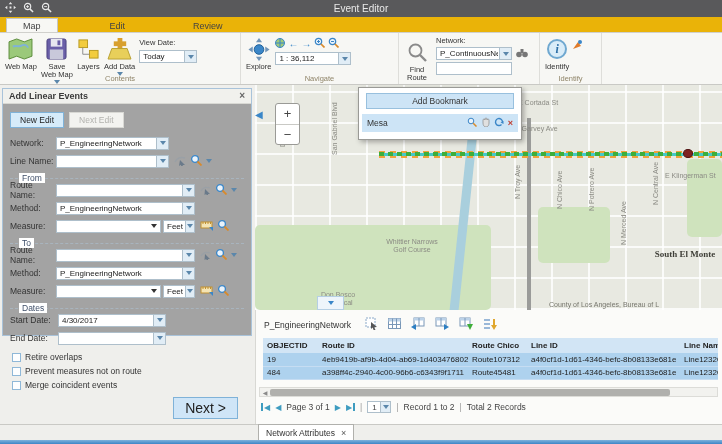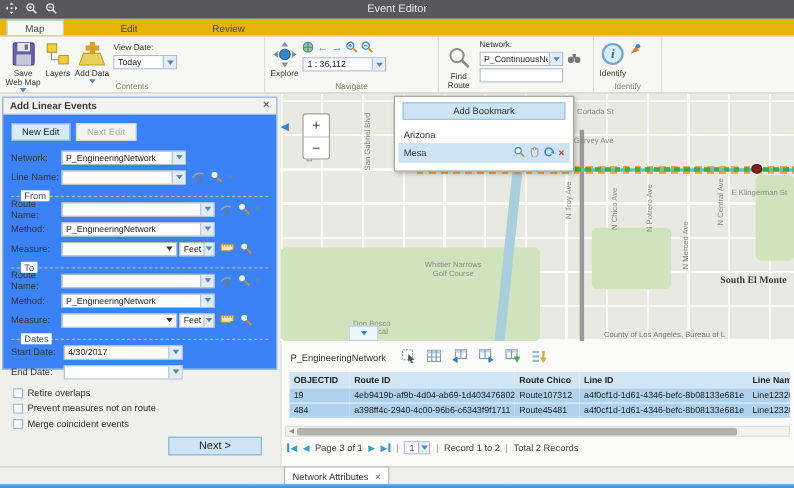--- a/index.html
+++ b/index.html
@@ -23,37 +23,37 @@
   .rbtn{display:flex;flex-direction:column;align-items:center;font-size:7.5px;color:#333;text-align:center;line-height:8px;padding:1px 2px;}
   .rbtn .ric{height:24px;display:flex;align-items:center;margin-bottom:2px;}
   .ddcaret{width:0;height:0;border-left:3px solid transparent;border-right:3px solid transparent;border-top:4px solid #5b87ab;display:inline-block;}
   .smallcaret{margin-top:1px;}
   .inputbox{height:13px;border:1px solid #aebfcb;background:#fff;display:flex;align-items:center;font-size:8px;padding-left:3px;position:relative;color:#222;white-space:nowrap;overflow:hidden;}
   .caretbtn{width:12px;align-self:stretch;background:#e1edf6;border-left:1px solid #aebfcb;display:flex;align-items:center;justify-content:center;margin-left:auto;flex:none;}
   .navicons{display:flex;gap:3px;align-items:center;height:13px;margin-bottom:2px;}
   .arrowglyph{color:#3a86c8;font-size:10px;line-height:10px;font-weight:bold;}
 
   
-  .panel{position:absolute;left:2px;top:88px;width:250px;height:248px;background:#3b82f6;border:1px solid #a9c3da;z-index:7;}
+  .panel{position:absolute;left:2px;top:88px;width:250px;height:248px;background:#a3a3a3;border:1px solid #a9c3da;z-index:7;}
   .phead{height:15px;background:#f1f1ed;border-bottom:1px solid #d8d8d3;display:flex;align-items:center;padding:0 6px;font-weight:bold;font-size:9px;color:#3a3a3a;}
   .phead .px{margin-left:auto;color:#666;font-size:10px;line-height:10px;}
   .pbody{padding:6px 5px 0;}
   .pbtnrow{display:flex;gap:5px;margin:2px 2px 8px;}
   .pbtn{font-size:8.5px;padding:2px 9px;border:1px solid;}
   .pbtn.primary{background:#d6ebf9;border-color:#7fb2d8;color:#222;}
   .pbtn.disabled{background:#f3f3f0;border-color:#d8d8d4;color:#b2b2ae;}
   .frow{display:flex;align-items:center;margin:4px 2px 0;height:14px;font-size:8.5px;}
   .frow label{width:46px;flex:none;color:#333;}
   .rowicons{display:flex;align-items:center;gap:4px;margin-left:5px;}
   .sep{position:relative;border-top:1px dashed #a8b4be;margin:10px 2px 3px;}
   .sep .legend{position:absolute;left:9px;top:-6px;background:#fff;padding:0 3px;font-size:8.5px;color:#40506a;}
   .cb{display:flex;align-items:center;gap:4px;margin:4px 4px 0;font-size:8.5px;}
   .cbbox{width:9px;height:9px;border:1px solid #8fb8d8;background:#fdfeff;flex:none;}
   .nextrow{display:flex;justify-content:flex-end;margin:7px 8px 0;}
-  .nextbtn{background:#cfe5f7;border:1px solid #7fb2d8;padding:2px 27px;font-size:10px;color:#222;}
+  .nextbtn{background:#cfe5f7;border:1px solid #7fb2d8;padding:2px 11px;font-size:14px;color:#222;}
   .minicaret{width:0;height:0;border-left:3px solid transparent;border-right:3px solid transparent;border-top:4px solid #333;margin-left:auto;margin-right:3px;}
 
   
   .map{position:absolute;left:255px;top:85px;width:467px;height:225px;overflow:hidden;background-color:#e8e9e1;
     background-image:repeating-linear-gradient(90deg, rgba(255,255,255,.8) 0 2px, transparent 2px 37px),
                      repeating-linear-gradient(0deg, rgba(255,255,255,.8) 0 2px, transparent 2px 31px);z-index:1;}
   .park{position:absolute;background:#cfe3bd;border-radius:5px;}
   .river{position:absolute;left:203px;top:50px;width:9px;height:190px;background:#a9cfdd;transform:rotate(6deg);border-radius:4px;}
   .road-major{position:absolute;left:272px;top:33px;width:4px;height:192px;background:#9a9b99;}
   .route{position:absolute;}
@@ -129,20 +129,29 @@
   <div class="tab active">Map</div>
   <div class="tab">Edit</div>
   <div class="tab">Review</div>
 </div>
 
 <div class="ribbon">
 
   <div class="rgroup" style="width:241px;">
     <div class="rbtn">
       <span class="ric">
+          <svg width="25" height="22" viewBox="0 0 26 23">
+            <polygon points="1,4 9,1 17,4 25,1 25,19 17,22 9,19 1,22" fill="#9bc97a" stroke="#5a8a3a"></polygon>
+            <path d="M5 9c3-2 6 1 9-1s6 0 7 2" fill="none" stroke="#7fb2d8" stroke-width="2"></path>
+          </svg>
+        </span>
+      <span>Web Map</span>
+    </div>
+    <div class="rbtn">
+      <span class="ric">
           <svg width="21" height="22" viewBox="0 0 22 23">
             <rect x="1" y="1" width="20" height="21" rx="2" fill="#6a5fa8" stroke="#4a4180"></rect>
             <rect x="5" y="1" width="12" height="8" fill="#e8e8f0"></rect>
             <rect x="12" y="2.5" width="3" height="5" fill="#6a5fa8"></rect>
             <rect x="4" y="12" width="14" height="10" fill="#c9c9da"></rect>
           </svg>
         </span>
       <span style="width:32px;">Save Web Map</span>
       <span class="ddcaret smallcaret"></span>
     </div>
@@ -299,23 +308,20 @@
   <div class="mapzoom">
     <div class="mz">+</div>
     <div class="mz">−</div>
   </div>
   <span class="mapcollapse-left">◀</span>
   <div class="mapcollapse-bottom"><span class="ddcaret"></span></div>
 </div>
 
 <div class="popup">
   <div class="addbtn">Add Bookmark</div>
-  <div class="bm-item">
-    <span>Arizona</span>
-  </div>
   <div class="bm-item selected">
     <span>Mesa</span>
     <span class="bm-icons">
       <span><svg width="10" height="10">
             <circle cx="4" cy="4" r="2.8" fill="#eaf3fb" stroke="#3a86c8"></circle>
             <line x1="6.2" y1="6.2" x2="9.5" y2="9.5" stroke="#d98a2b" stroke-width="1.5"></line>
           </svg></span>
       <span><svg width="9" height="10">
             <path d="M2 6V3a1 1 0 012 0V2a1 1 0 012 0v1a1 1 0 012 0v3c0 2-1 4-3 4S2 8 2 6z" fill="#e0e0e0" stroke="#888" stroke-width="0.7"></path>
           </svg></span>

